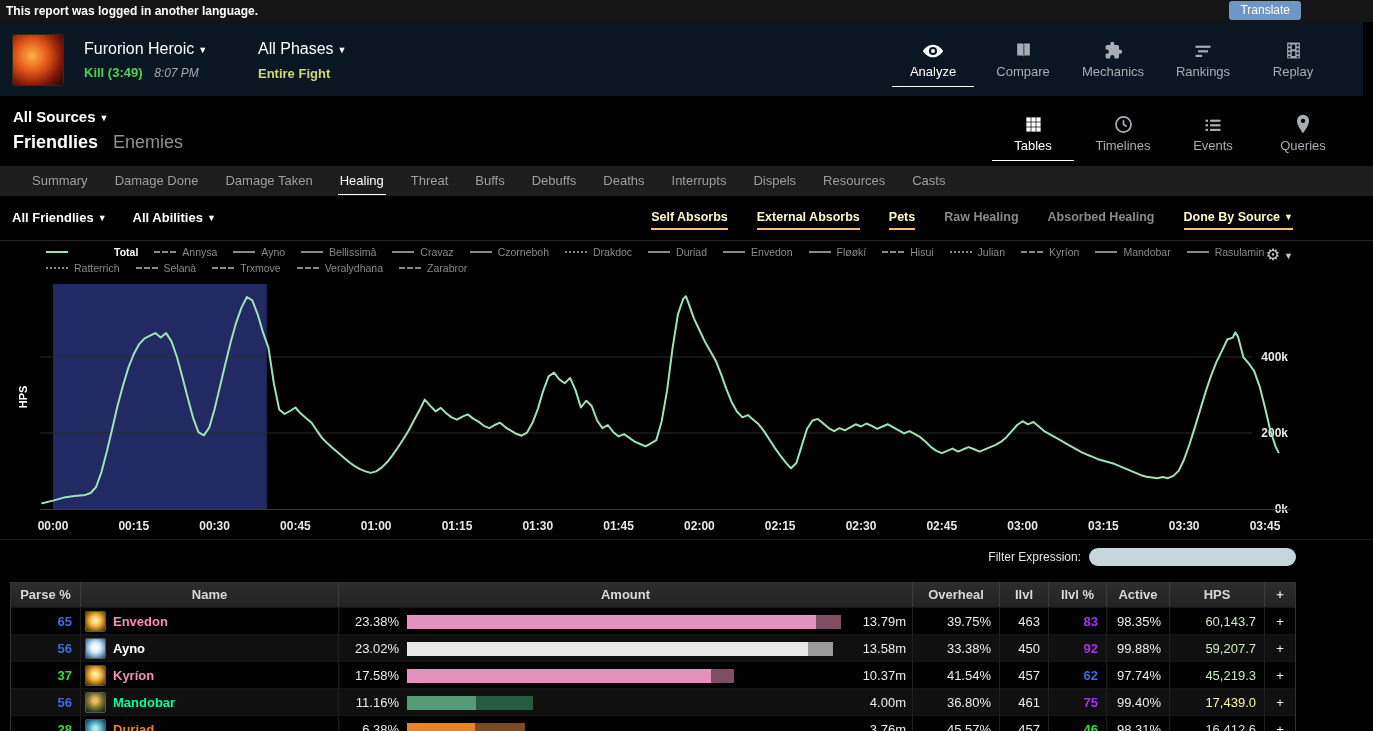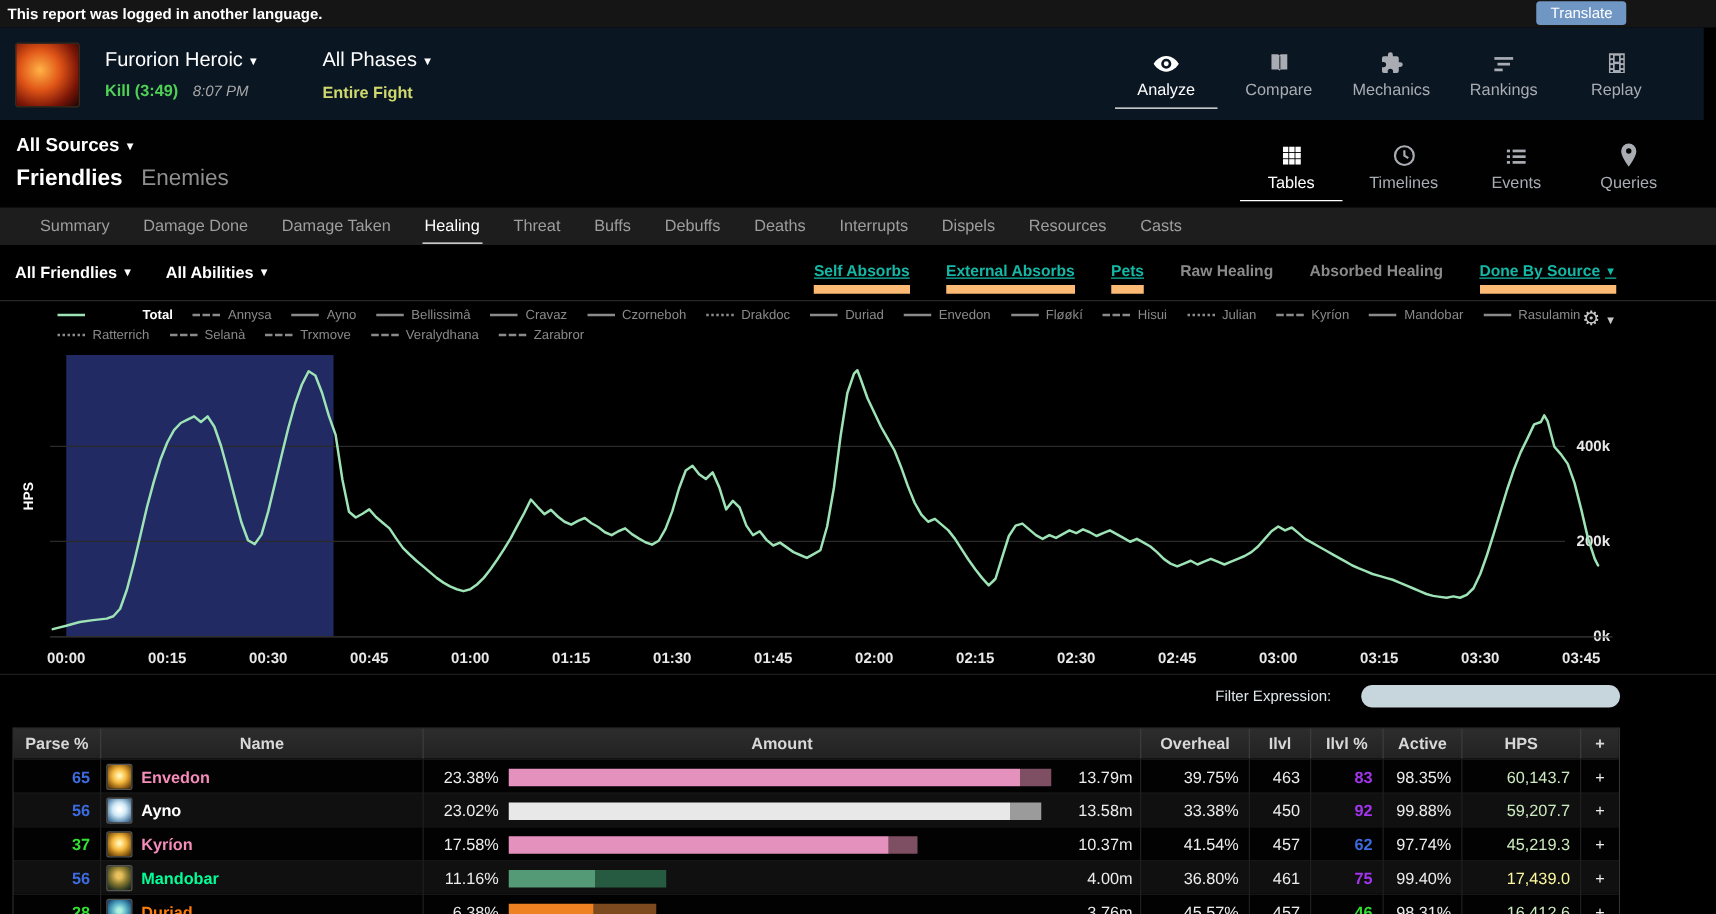--- a/index.html
+++ b/index.html
@@ -50,21 +50,21 @@
   .tab { color:#9e9e9e; font-size:13px; margin-right:27px; cursor:pointer; position:relative; line-height:30px; }
   .tab.active { color:#fff; }
   .tab.active::after { content:""; position:absolute; left:-2px; right:-2px; bottom:1px; height:1px; background:#fff; }
 
   
   #filter-bar { position:absolute; left:0; top:196px; width:1373px; height:44px; background:#000; }
   #ability-filters { position:absolute; left:12px; top:14px; display:flex; gap:26px; }
   .dd-filter { color:#fff; font-size:13px; font-weight:bold; cursor:pointer; }
   #toggle-filters { position:absolute; right:80px; top:14px; display:flex; gap:29px; }
   .toggle { font-size:12.5px; font-weight:bold; cursor:pointer; padding-bottom:4px; }
-  .toggle.on { color:#14b8a6; border-bottom:7px solid #fdba74;text-decoration:underline; }
+  .toggle.on { color:#fef9c3; border-bottom:2px solid #fdba74; }
   .toggle.off { color:#8a8a8a; }
 
   
   #chart-panel { position:absolute; left:0; top:240px; width:1373px; height:300px; background:#000;
     border-top:1px solid #262626; border-bottom:1px solid #1c1c1c; }
   #legend { position:absolute; left:46px; top:5px; width:1230px; display:flex; flex-wrap:wrap;
     column-gap:16px; row-gap:4px; }
   .lg-item { display:flex; align-items:center; gap:6px; cursor:pointer; }
   .lg-swatch { width:22px; border-top-width:2px; border-top-color:#8a8a8a; }
   .lg-swatch.solid { border-top-style:solid; }
@@ -77,21 +77,21 @@
   #chart-gear .caret { color:#c9c9c9; }
   #hps-axis-label { position:absolute; left:12px; top:150px; color:#fff; font-size:11px; font-weight:bold;
     transform:rotate(-90deg); transform-origin:center; }
   #chart-svg { position:absolute; left:0; top:0; }
 
   
   #controls-row { position:absolute; left:0; top:540px; width:1373px; height:42px; background:#000; }
   #ignore-group { position:absolute; left:10px; top:9px; color:#fff; font-size:11px; font-weight:bold;
     display:flex; align-items:center; gap:7px; }
   #deaths-input { width:36px; height:17px; background:#c7d6dd; border:none; border-radius:9px; }
-  #filter-expr-group { position:absolute; right:77px; top:8px; display:flex; align-items:center; gap:24px; }
+  #filter-expr-group { position:absolute; right:77px; top:8px; display:flex; align-items:center; gap:8px; }
   #filter-expr-label { color:#dfe7ea; font-size:12px; }
   #filter-expr-input { width:207px; height:18px; background:#c7d6dd; border:none; border-radius:9px; }
 
   
   #data-table { position:absolute; left:10px; top:582px; width:1286px; border:1px solid #333; }
   .trow { display:grid; grid-template-columns:70px 258px 574px 87px 49px 58px 63px 95px 30px; }
   #thead { background:linear-gradient(#2d2d2d,#222); height:24px; }
   #thead .th { color:#d8d8d8; font-size:13px; font-weight:bold; text-align:center; line-height:24px;
     border-right:1px solid #3c3c3c; cursor:pointer; }
   #thead .th:last-child { border-right:none; }

